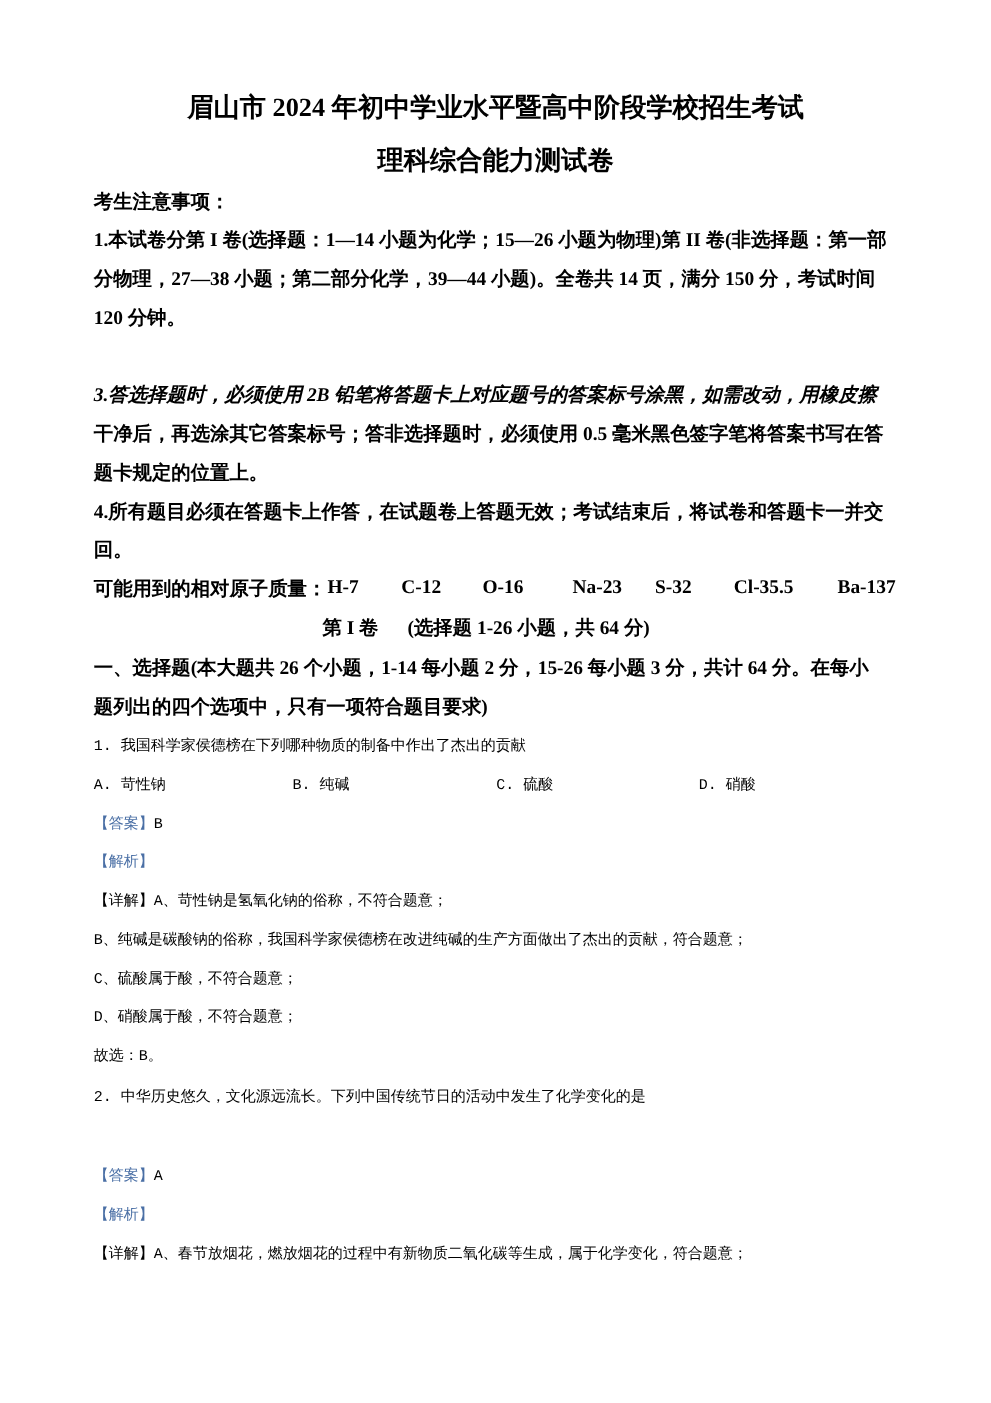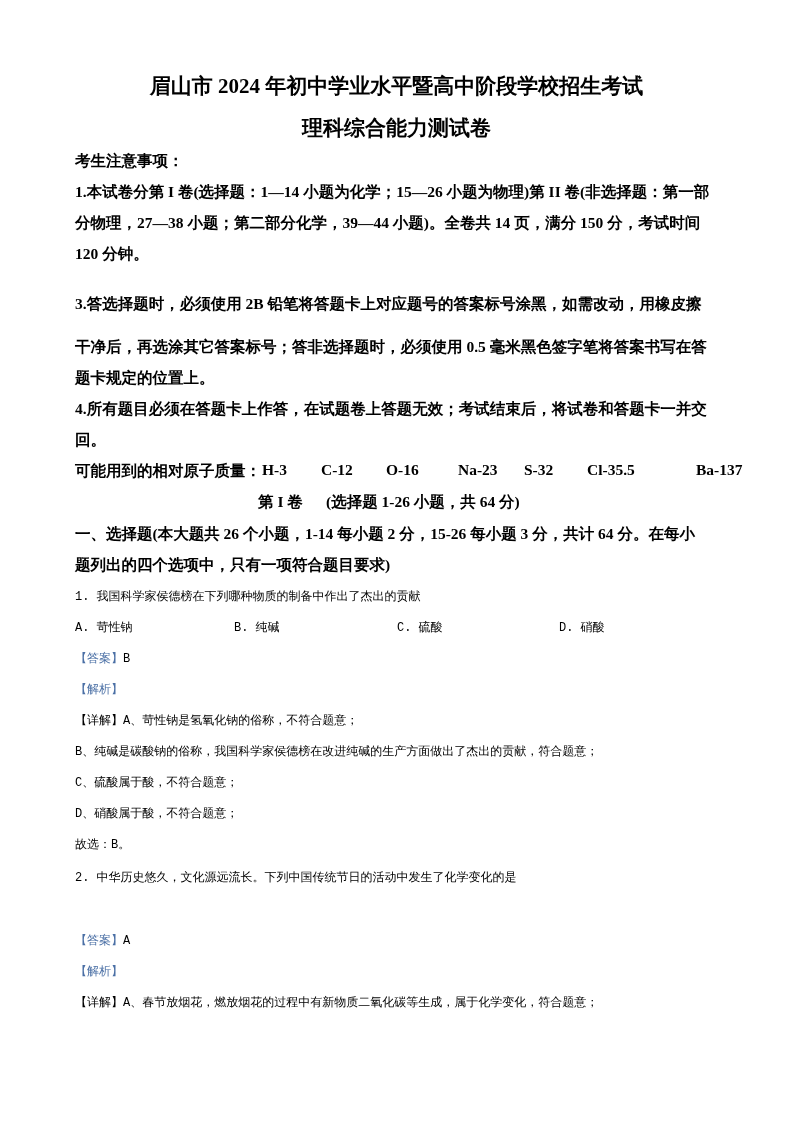--- a/index.html
+++ b/index.html
@@ -21,36 +21,36 @@
   <div class="line title" style="top:72px;">眉山市 2024 年初中学业水平暨高中阶段学校招生考试</div>
   <div class="line title" style="top:114px;">理科综合能力测试卷</div>
 
   <div class="line bold" style="top:151px;">考生注意事项：</div>
 
   <div class="line bold" style="top:182px;">1.本试卷分第 I 卷(选择题：1—14 小题为化学；15—26 小题为物理)第 II 卷(非选择题：第一部</div>
   <div class="line bold" style="top:213px;">分物理，27—38 小题；第二部分化学，39—44 小题)。全卷共 14 页，满分 150 分，考试时间</div>
   <div class="line bold" style="top:244px;">120 分钟。</div>
 
 
-  <div class="line bold" style="top:294px;">3.答选择题时，必须使用 2B 铅笔将答题卡上对应题号的答案标号涂黑，如需改动，用橡皮擦</div>
+  <div class="line bold" style="top:306px;font-style:italic;">3.答选择题时，必须使用 2B 铅笔将答题卡上对应题号的答案标号涂黑，如需改动，用橡皮擦</div>
   <div class="line bold" style="top:337px;">干净后，再选涂其它答案标号；答非选择题时，必须使用 0.5 毫米黑色签字笔将答案书写在答</div>
   <div class="line bold" style="top:368px;">题卡规定的位置上。</div>
 
   <div class="line bold" style="top:399px;">4.所有题目必须在答题卡上作答，在试题卷上答题无效；考试结束后，将试卷和答题卡一并交</div>
   <div class="line bold" style="top:430px;">回。</div>
 
   <div class="line bold mass" style="top:461px; width:650px; height:20px;">
     <span style="left:0;">可能用到的相对原子质量：</span>
-    <span style="left:187px;">H-3</span>
+    <span style="left:187px;">H-7</span>
     <span style="left:246px;">C-12</span>
     <span style="left:311px;">O-16</span>
     <span style="left:383px;">Na-23</span>
     <span style="left:449px;">S-32</span>
     <span style="left:512px;">Cl-35.5</span>
-    <span style="left:595px;margin-left:26px;">Ba-137</span>
+    <span style="left:595px;">Ba-137</span>
   </div>
 
   <div class="line bold" style="top:492px; left:258px; white-space:pre;">第 I 卷      (选择题 1-26 小题，共 64 分)</div>
 
   <div class="line bold" style="top:524px;">一、选择题(本大题共 26 个小题，1-14 每小题 2 分，15-26 每小题 3 分，共计 64 分。在每小</div>
   <div class="line bold" style="top:555px;">题列出的四个选项中，只有一项符合题目要求)</div>
 
   <div class="line norm" style="top:588px;">1. 我国科学家侯德榜在下列哪种物质的制备中作出了杰出的贡献</div>
   <div class="line norm" style="top:619px; width:650px; height:20px;">
     <span class="opt" style="left:0;">A. 苛性钠</span>

